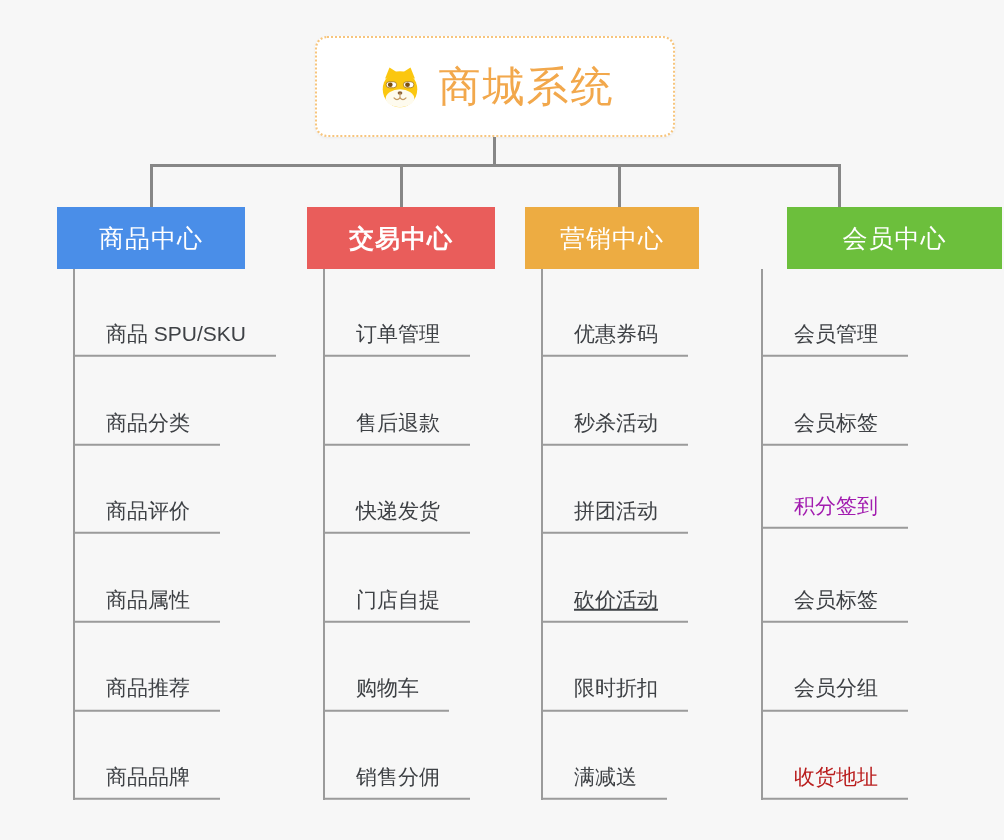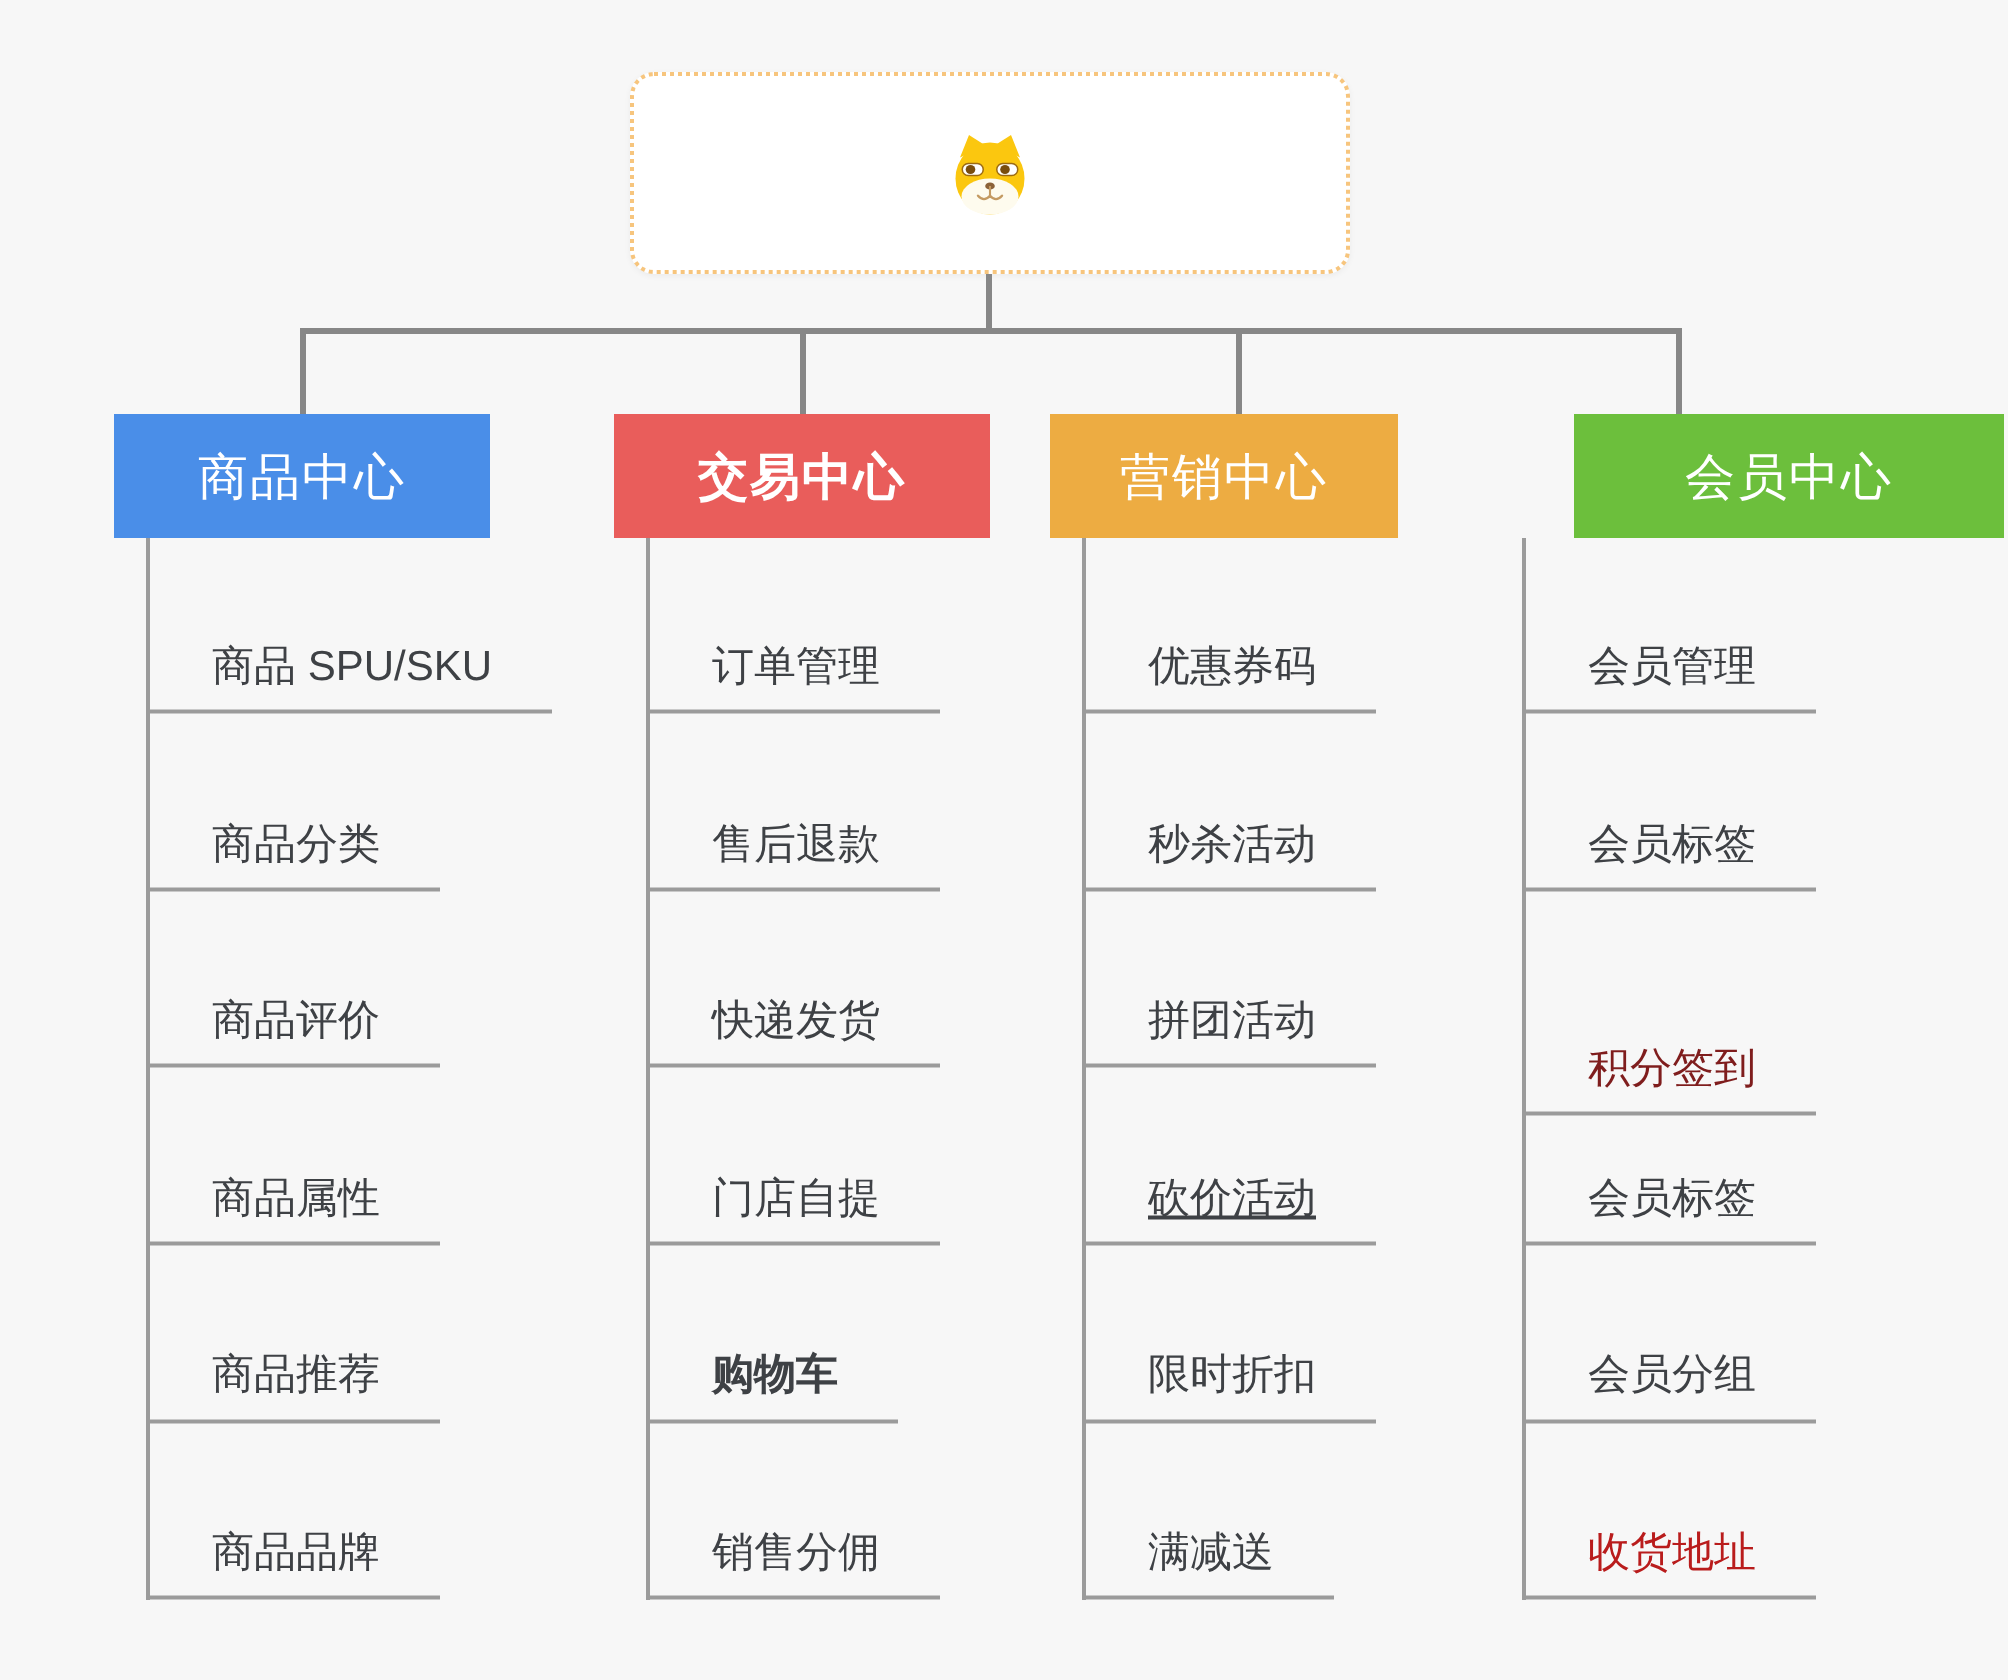--- a/index.html
+++ b/index.html
@@ -55,20 +55,21 @@
       <ellipse cx="32" cy="33" rx="23" ry="24" fill="#fbc70f"></ellipse>
       <ellipse cx="32" cy="45" rx="19" ry="12" fill="#fefbee"></ellipse>
       <rect x="13.5" y="23" width="14" height="8" rx="4" fill="#ffffff" stroke="#9c6b12" stroke-width="1"></rect>
       <rect x="36.5" y="23" width="14" height="8" rx="4" fill="#ffffff" stroke="#9c6b12" stroke-width="1"></rect>
       <ellipse cx="19" cy="27" rx="3.2" ry="3" fill="#7a4e0e"></ellipse>
       <ellipse cx="42" cy="27" rx="3.2" ry="3" fill="#7a4e0e"></ellipse>
       <ellipse cx="32" cy="38" rx="3.2" ry="2.4" fill="#8c6239"></ellipse>
       <path d="M32 38 L32 44.5" stroke="#c49a62" stroke-width="1.4" fill="none"></path>
       <path d="M24 44.5 Q28 49 32 44.5 Q36 49 40 44.5" stroke="#c49a62" stroke-width="1.6" fill="none" stroke-linecap="round"></path>
     </svg>
+    <span class="root-title">商城系统</span>
   </div>
 
   <div id="connectors">
       <div class="line" style="left: 492.5px; top: 137px; width: 3px; height: 30px; background: rgb(135, 135, 135);"></div>
       <div class="line" style="left: 149.5px; top: 164px; width: 691px; height: 3px; background: rgb(135, 135, 135);"></div>
       <div class="line" style="left: 149.5px; top: 164px; width: 3px; height: 43px; background: rgb(135, 135, 135);"></div>
       <div class="line" style="left: 399.5px; top: 164px; width: 3px; height: 43px; background: rgb(135, 135, 135);"></div>
       <div class="line" style="left: 617.5px; top: 164px; width: 3px; height: 43px; background: rgb(135, 135, 135);"></div>
       <div class="line" style="left: 837.5px; top: 164px; width: 3px; height: 43px; background: rgb(135, 135, 135);"></div>
     </div>
@@ -80,32 +81,32 @@
       <div class="leaf" style="left: 73px; top: 534.2px; border-bottom-color: rgb(155, 155, 155); color: rgb(62, 65, 69);">商品评价</div>
       <div class="leaf" style="left: 73px; top: 622.8px; border-bottom-color: rgb(155, 155, 155); color: rgb(62, 65, 69);">商品属性</div>
       <div class="leaf" style="left: 73px; top: 711.4px; border-bottom-color: rgb(155, 155, 155); color: rgb(62, 65, 69);">商品推荐</div>
       <div class="leaf" style="left: 73px; top: 800px; border-bottom-color: rgb(155, 155, 155); color: rgb(62, 65, 69);">商品品牌</div>
       <div class="branch-node" style="left: 307px; width: 188px; background: rgb(233, 93, 91); font-weight: bold;">交易中心</div>
       <div class="spine" style="left: 323px; top: 269px; width: 2px; height: 531px; background: rgb(155, 155, 155);"></div>
       <div class="leaf" style="left: 323px; top: 357px; border-bottom-color: rgb(155, 155, 155); color: rgb(62, 65, 69);">订单管理</div>
       <div class="leaf" style="left: 323px; top: 445.6px; border-bottom-color: rgb(155, 155, 155); color: rgb(62, 65, 69);">售后退款</div>
       <div class="leaf" style="left: 323px; top: 534.2px; border-bottom-color: rgb(155, 155, 155); color: rgb(62, 65, 69);">快递发货</div>
       <div class="leaf" style="left: 323px; top: 622.8px; border-bottom-color: rgb(155, 155, 155); color: rgb(62, 65, 69);">门店自提</div>
-      <div class="leaf" style="left: 323px; top: 711.4px; border-bottom-color: rgb(155, 155, 155); color: rgb(62, 65, 69); font-weight: bold;">购物车</div>
+      <div class="leaf" style="left: 323px; top: 711.4px; border-bottom-color: rgb(155, 155, 155); color: rgb(62, 65, 69);">购物车</div>
       <div class="leaf" style="left: 323px; top: 800px; border-bottom-color: rgb(155, 155, 155); color: rgb(62, 65, 69);">销售分佣</div>
       <div class="branch-node" style="left: 525px; width: 174px; background: rgb(237, 172, 66);">营销中心</div>
       <div class="spine" style="left: 541px; top: 269px; width: 2px; height: 531px; background: rgb(155, 155, 155);"></div>
       <div class="leaf" style="left: 541px; top: 357px; border-bottom-color: rgb(155, 155, 155); color: rgb(62, 65, 69);">优惠券码</div>
       <div class="leaf" style="left: 541px; top: 445.6px; border-bottom-color: rgb(155, 155, 155); color: rgb(62, 65, 69);">秒杀活动</div>
       <div class="leaf" style="left: 541px; top: 534.2px; border-bottom-color: rgb(155, 155, 155); color: rgb(62, 65, 69);">拼团活动</div>
       <div class="leaf" style="left: 541px; top: 622.8px; border-bottom-color: rgb(155, 155, 155); color: rgb(62, 65, 69); text-decoration: underline;">砍价活动</div>
       <div class="leaf" style="left: 541px; top: 711.4px; border-bottom-color: rgb(155, 155, 155); color: rgb(62, 65, 69);">限时折扣</div>
       <div class="leaf" style="left: 541px; top: 800px; border-bottom-color: rgb(155, 155, 155); color: rgb(62, 65, 69);">满减送</div>
       <div class="branch-node" style="left: 787px; width: 215px; background: rgb(108, 191, 60); text-align: center;">会员中心</div>
       <div class="spine" style="left: 761px; top: 269px; width: 2px; height: 531px; background: rgb(155, 155, 155);"></div>
       <div class="leaf" style="left: 761px; top: 357px; border-bottom-color: rgb(155, 155, 155); color: rgb(62, 65, 69);">会员管理</div>
       <div class="leaf" style="left: 761px; top: 445.6px; border-bottom-color: rgb(155, 155, 155); color: rgb(62, 65, 69);">会员标签</div>
-      <div class="leaf" style="left: 761px; top: 558px; border-bottom-color: rgb(155, 155, 155); color: #7f1d1d; text-align: center;">积分签到</div>
+      <div class="leaf" style="left: 761px; top: 529px; border-bottom-color: rgb(155, 155, 155); color: #a21caf; text-align: center;">积分签到</div>
       <div class="leaf" style="left: 761px; top: 622.8px; border-bottom-color: rgb(155, 155, 155); color: rgb(62, 65, 69);">会员标签</div>
       <div class="leaf" style="left: 761px; top: 711.4px; border-bottom-color: rgb(155, 155, 155); color: rgb(62, 65, 69);">会员分组</div>
       <div class="leaf" style="left: 761px; top: 800px; border-bottom-color: rgb(155, 155, 155); color: #b91c1c;">收货地址</div>
     </div>
 </div>
 
 </body></html>

